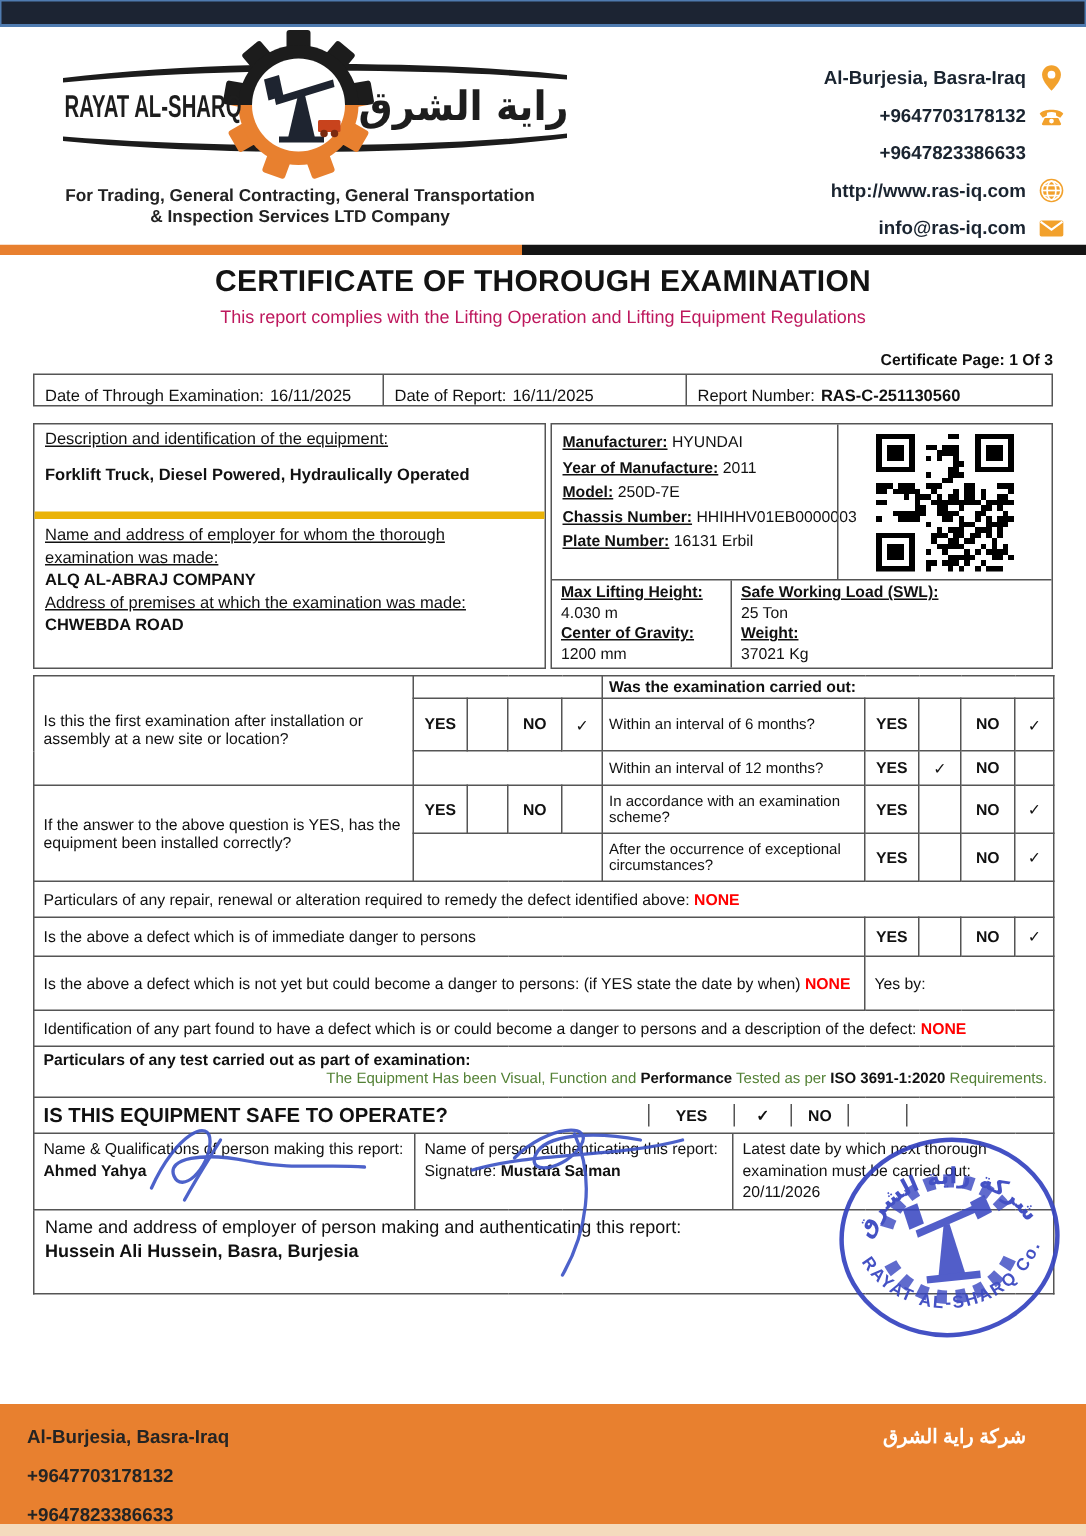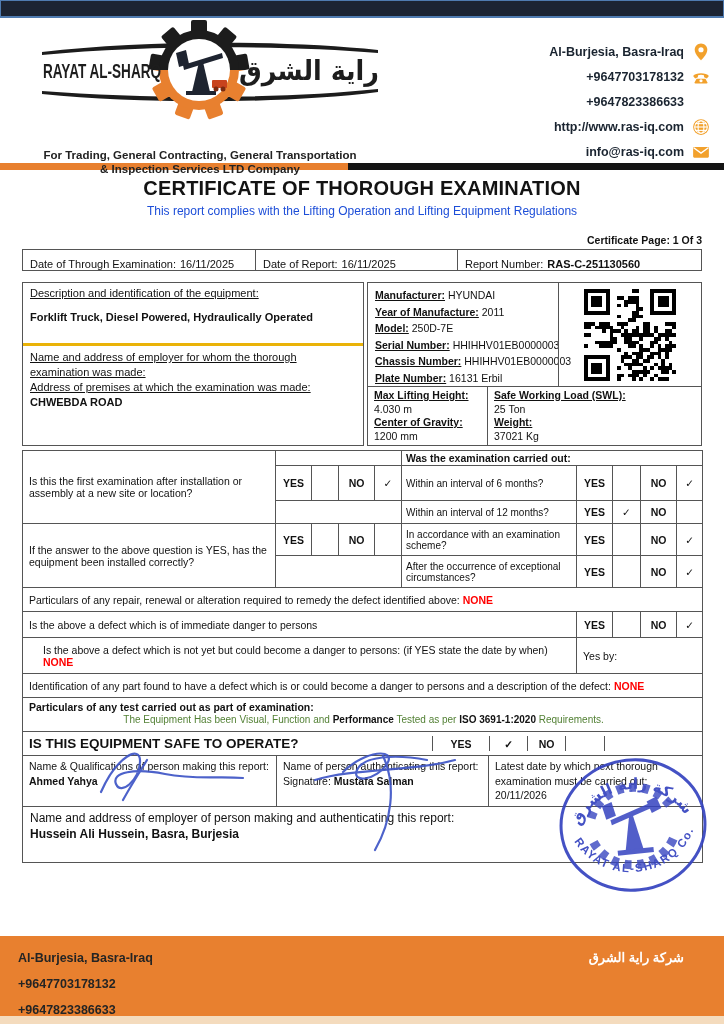--- a/index.html
+++ b/index.html
@@ -6,47 +6,47 @@
   html,body{background:#ffffff}
   body{font-family:"Liberation Sans",sans-serif;color:#111}
   .page{position:relative;width:724px;height:1024px;background:#fff;overflow:hidden}
 
   
   .topbar{height:18px;background:#1c2433;border:1px solid #4f7bb0;border-bottom-width:2px}
 
   
   .header{position:relative;height:145px;background:#fff}
   .logo-svg{position:absolute;left:34px;top:2px}
-  .tagline{position:absolute;left:14px;top:130px;width:372px;text-align:center;font-weight:bold;font-size:11.5px;color:#222;line-height:14px}
+  .tagline{position:absolute;left:14px;top:106px;width:372px;text-align:center;font-weight:bold;font-size:11.5px;color:#222;line-height:14px}
   .contact{position:absolute;right:14px;top:21px}
   .c-row{display:flex;justify-content:flex-end;align-items:center;height:25px;font-size:12.5px;font-weight:600;color:#1a2430}
   .c-icon{width:18px;height:18px;margin-left:8px;flex:0 0 18px}
   .c-icon.empty{visibility:hidden}
 
   
   .divider{display:flex;height:7px}
   .d-orange{width:348px;background:#E8802F}
   .d-black{flex:1;background:#141414}
 
   .title{text-align:center;font-size:20px;font-weight:bold;color:#131313;margin-top:7px;letter-spacing:.2px}
-  .subtitle{text-align:center;font-size:12px;color:#1d4ed8;margin-top:4px}
+  .subtitle{text-align:center;font-size:12px;color:#be185d;margin-top:4px}
   .content{width:680px;margin:16px auto}
   .certpage{text-align:right;font-size:10.5px;font-weight:bold;color:#111;margin-top:9px;margin-bottom:3px}
 
   
   .meta-table{display:flex;border:1px solid #555;height:22px;font-size:11px}
   .meta-cell{display:flex;align-items:flex-end;padding-left:7px;border-left:1px solid #555;white-space:nowrap}
   .meta-cell:first-child{border-left:none}
   .m1{width:232px}.m2{width:202px}.m3{flex:1}
   .meta-cell .b{margin-left:4px}
 
   
   .equip{display:flex;margin-top:11px;height:164px}
   .eq-left{width:342px;border:1px solid #555;margin-right:3px;display:flex;flex-direction:column;font-size:11px}
-  .eq-desc{height:63px;border-bottom:3px solid #eab308;padding:4px 7px}
+  .eq-desc{height:63px;border-bottom:5px solid #eab308;padding:4px 7px}
   .eq-emp{flex:1;padding:4px 7px;line-height:15px}
   .u{text-decoration:underline}
   .b{font-weight:bold}
   .eq-desc .val{margin-top:12px}
   .eq-right{flex:1;border:1px solid #555;display:flex;flex-direction:column}
   .eq-specs-row{display:flex;height:106px;border-bottom:1px solid #555}
   .eq-specs{width:190px;padding:4px 0 0 7px;font-size:10.5px;line-height:16.5px;white-space:nowrap}
   .spec-label{font-weight:bold;text-decoration:underline}
   .eq-qr{flex:1;border-left:1px solid #555;display:flex;align-items:center;justify-content:center}
   .eq-limits{display:flex;flex:1;font-size:10.5px}
@@ -67,21 +67,21 @@
   .safe-label{flex:1;display:flex;align-items:center;font-weight:bold;font-size:13.5px;padding:0 6px}
   .safe-cell{border-left:1px solid #555;display:flex;align-items:center;justify-content:center;font-weight:bold}
   .sc-yes{width:57px}.sc-m1{width:38px}.sc-no{width:38px}.sc-m2{width:39px}.sc-tail{width:98px}
   .sig-cell{position:relative;padding:3px 6px;font-size:10.5px;line-height:14.5px}
   .sig-b{border-left:1px solid #555}
   .s1{width:253px}.s2{width:212px}.s3{flex:1}
   .sig-svg{position:absolute;pointer-events:none}
   .emp-row{vertical-align:top !important;padding:4px 7px !important}
   .emp-line1{font-size:12px}
   .emp-line2{font-size:12px;font-weight:bold;margin-top:2px}
-  .testline{text-align:center;font-size:10px;margin-top:1px}
+  .testline{text-align:right;font-size:10px;margin-top:1px}
 
   
   .stamp{position:absolute;left:552px;top:752px;opacity:.93}
 
   
   .footer{position:absolute;left:0;top:936px;width:724px}
   .footer-orange{height:80px;background:#E8802F;position:relative}
   .footer-strip{height:8px;background:#F4DBBD}
   .f-left{position:absolute;left:18px;top:9px;font-size:12.5px;font-weight:600;color:#242424;line-height:26px}
   .f-right{position:absolute;right:40px;top:7px;text-align:right;color:#fff;font-weight:bold;font-size:13px;line-height:30px;direction:rtl}
@@ -225,31 +225,31 @@
     </div>
 
     <div class="equip">
       <div class="eq-left">
         <div class="eq-desc">
           <div class="u">Description and identification of the equipment:</div>
           <div class="b val">Forklift Truck, Diesel Powered, Hydraulically Operated</div>
         </div>
         <div class="eq-emp">
           <div class="u">Name and address of employer for whom the thorough examination was made:</div>
+          <div class="b">ALQ AL-ABRAJ COMPANY</div>
           <div class="u">Address of premises at which the examination was made:</div>
           <div class="b">CHWEBDA ROAD</div>
         </div>
       </div>
       <div class="eq-right">
         <div class="eq-specs-row">
           <div class="eq-specs">
             <div><span class="spec-label">Manufacturer:</span> <span>HYUNDAI</span></div>
             <div><span class="spec-label">Year of Manufacture:</span> <span>2011</span></div>
             <div><span class="spec-label">Model:</span> <span>250D-7E</span></div>
-            <div><span class="spec-label">Serial Number:</span> <span>HHIHHV01EB0000003</span></div>
             <div><span class="spec-label">Chassis Number:</span> <span>HHIHHV01EB0000003</span></div>
             <div><span class="spec-label">Plate Number:</span> <span>16131 Erbil</span></div>
           </div>
           <div class="eq-qr">
             <svg width="92" height="92" viewBox="0 0 25 25" shape-rendering="crispEdges" fill="#000">
                 <rect x="13" y="0" width="1" height="1"></rect>
                 <rect x="14" y="0" width="1" height="1"></rect>
                 <rect x="9" y="2" width="1" height="1"></rect>
                 <rect x="10" y="2" width="1" height="1"></rect>
                 <rect x="12" y="2" width="1" height="1"></rect>
@@ -525,21 +525,21 @@
         </td>
       </tr>
       <tr style="height:26px">
         <td colspan="6" style="padding-left:6px">Is the above a defect which is of immediate danger to persons</td>
         <td class="yn">YES</td>
         <td class="c"></td>
         <td class="yn">NO</td>
         <td class="c">✓</td>
       </tr>
       <tr style="height:36px">
-        <td colspan="6" style="padding-left:20px">
+        <td colspan="6" style="padding-left:6px">
           <span>Is the above a defect which is not yet but could become a danger to persons: (if YES state the date by when)</span>
           <span class="red">NONE</span>
         </td>
         <td colspan="4" style="padding-left:6px">Yes by:</td>
       </tr>
       <tr style="height:24px">
         <td colspan="10" style="padding-left:6px">
           <span>Identification of any part found to have a defect which is or could become a danger to persons and a description of the defect:</span>
           <span class="red">NONE</span>
         </td>

